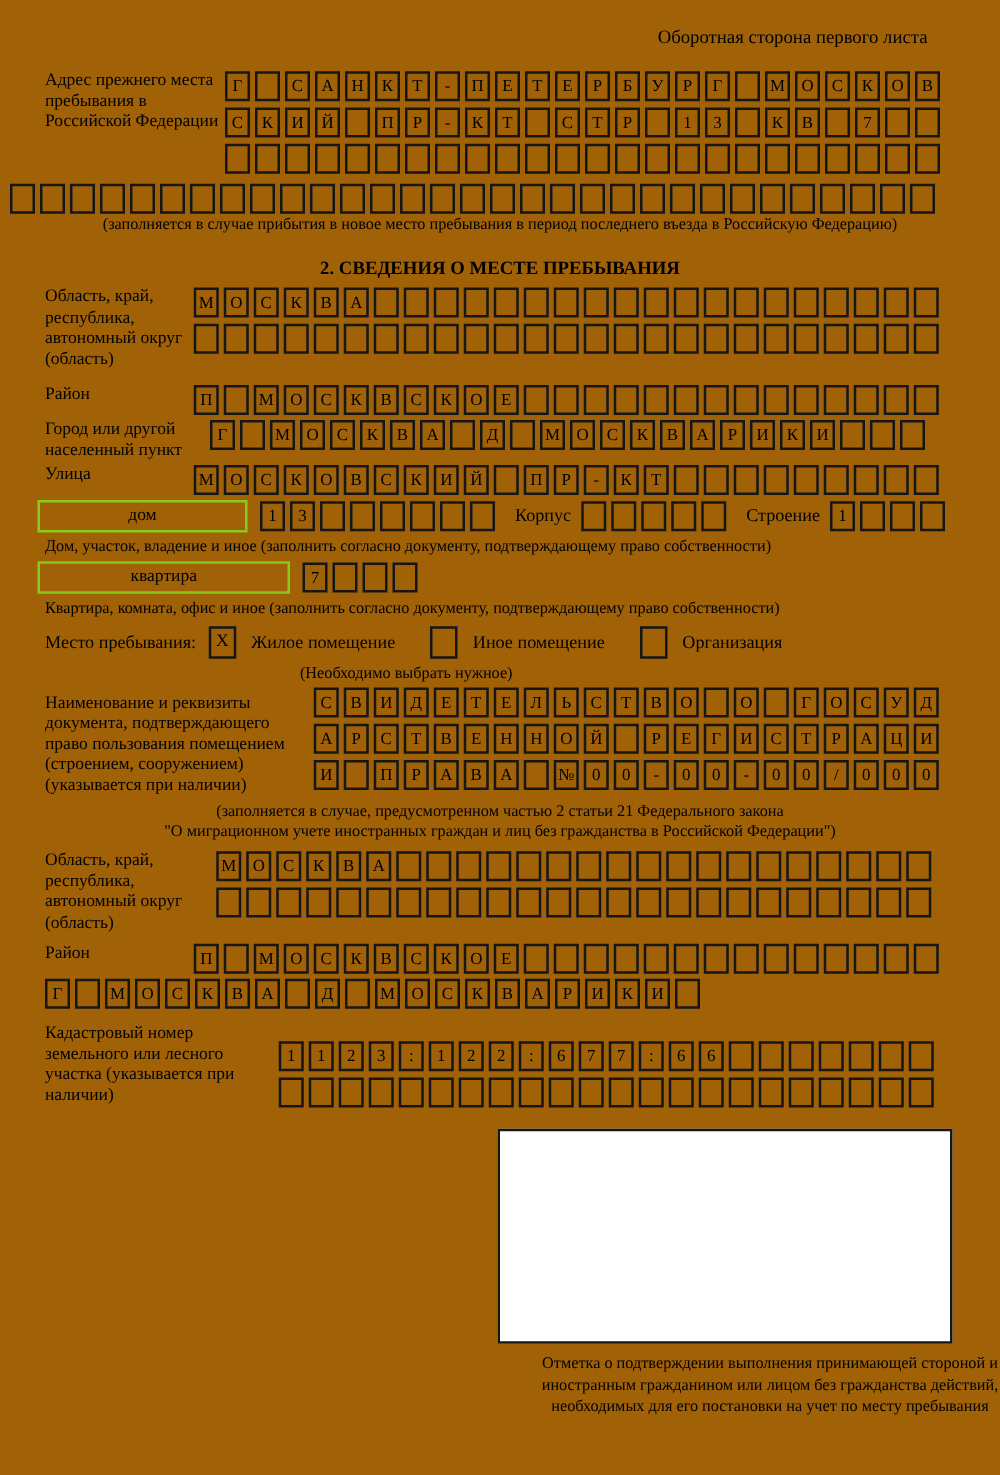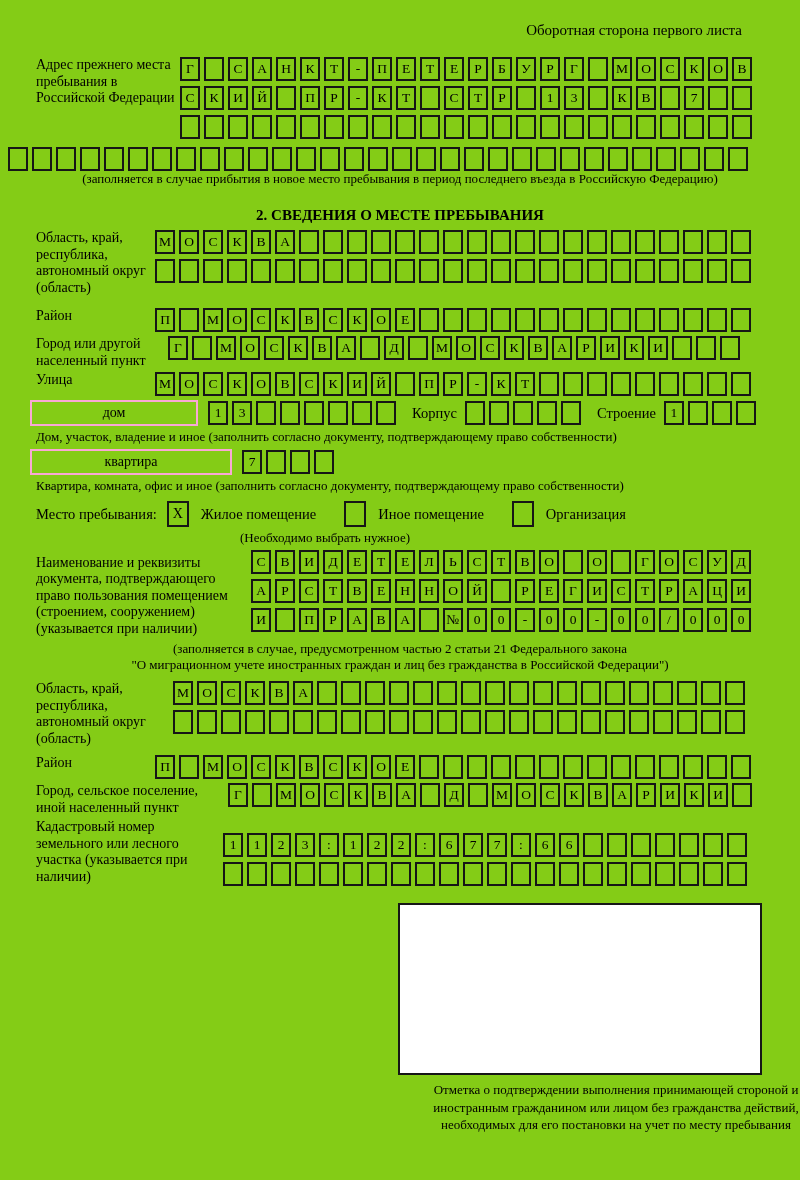--- a/index.html
+++ b/index.html
@@ -1,37 +1,37 @@
 <!DOCTYPE html>
 <html lang="ru"><head>
 <meta charset="utf-8">
 <style>
   html,body{margin:0;padding:0;background:#fff;}
-  .page{position:relative;width:800px;height:1180px;background:#84cc16;color:#000;
+  .page{position:relative;width:800px;height:1180px;background:#a16207;color:#000;
         font-family:"Liberation Serif","DejaVu Serif",serif;overflow:hidden;}
   .header-note{margin:22px 58px 0 0;text-align:right;font-size:15px;}
   .field{display:flex;align-items:flex-start;}
   .flabel{flex:none;font-size:14px;line-height:16.5px;}
   .w144{width:144px;} .w119{width:119px;} .w132{width:132px;} .w215{width:215px;}
   .w137{width:137px;} .w192{width:192px;} .w187{width:187px;}
   .rows .cells{margin-bottom:5px;}
   .cells{display:flex;flex-wrap:nowrap;}
   .cell{flex:none;width:16px;height:20px;border:2px solid #161616;margin-right:4px;
         display:flex;align-items:center;justify-content:center;font-size:13.5px;line-height:1;}
   .f-prev{margin:18px 0 0 36px;}
   .fullrow{margin:3px 0 0 8px;}
   .caption{font-size:13px;line-height:16px;}
   .center{text-align:center;}
   .sec-title{margin-top:20px;font-size:15px;font-weight:bold;text-align:center;}
   .f-region{margin:6px 0 0 36px;}
   .f-district{margin:12px 0 0 36px;}
   .f-city{margin:4px 0 0 36px;min-height:36px;}
   .f-street{margin:0 0 0 36px;}
   .house-row{display:flex;align-items:center;margin:4px 0 0 30px;}
-  .wide-box{flex:none;border:2px solid #f9a8d4;height:22px;display:flex;align-items:center;
+  .wide-box{flex:none;border:2px solid #84cc16;height:22px;display:flex;align-items:center;
             justify-content:center;font-size:14px;}
   .dom-box{width:164px;margin-right:10px;}
   .kv-box{width:198px;margin-right:10px;}
   .inline-label{font-size:14.5px;margin:0 8px 0 12px;}
   .lcap{margin:3px 0 0 36px;}
   .stay-row{display:flex;align-items:center;margin:7px 0 0 36px;font-size:14.5px;}
   .checkbox{flex:none;width:18px;height:22px;border:2px solid #161616;margin-left:10px;
             display:flex;align-items:center;justify-content:center;font-size:14px;}
   .opt{margin-left:12px;}
   .gap28{margin-left:28px;}
@@ -540,21 +540,20 @@
         <span class="cell"></span>
         <span class="cell"></span>
         <span class="cell"></span>
         <span class="cell"></span>
         <span class="cell"></span>
         <span class="cell"></span>
       </div>
   </div>
 
   <div class="field f-acity">
-    <div class="flabel w192">Город, сельское поселение, иной населенный пункт</div>
     <div class="cells">
         <span class="cell">Г</span>
         <span class="cell"></span>
         <span class="cell">М</span>
         <span class="cell">О</span>
         <span class="cell">С</span>
         <span class="cell">К</span>
         <span class="cell">В</span>
         <span class="cell">А</span>
         <span class="cell"></span>

